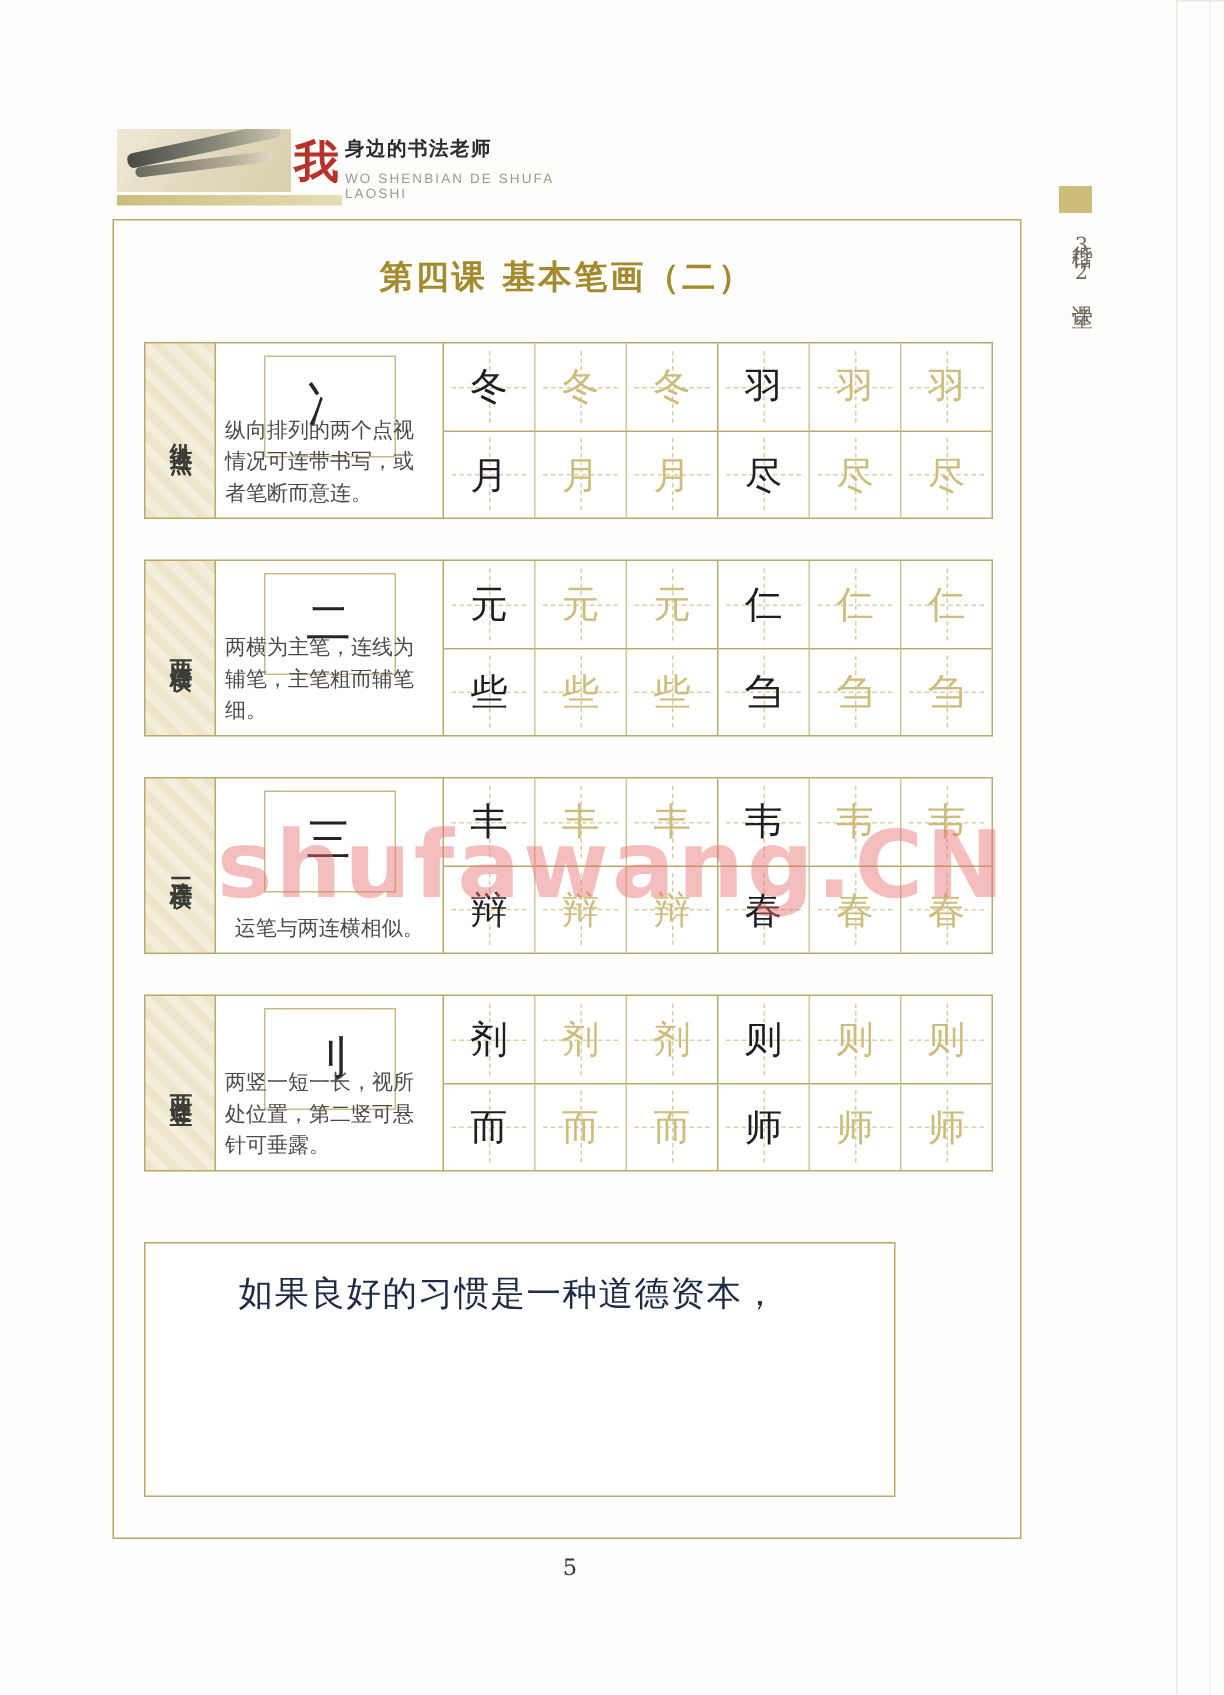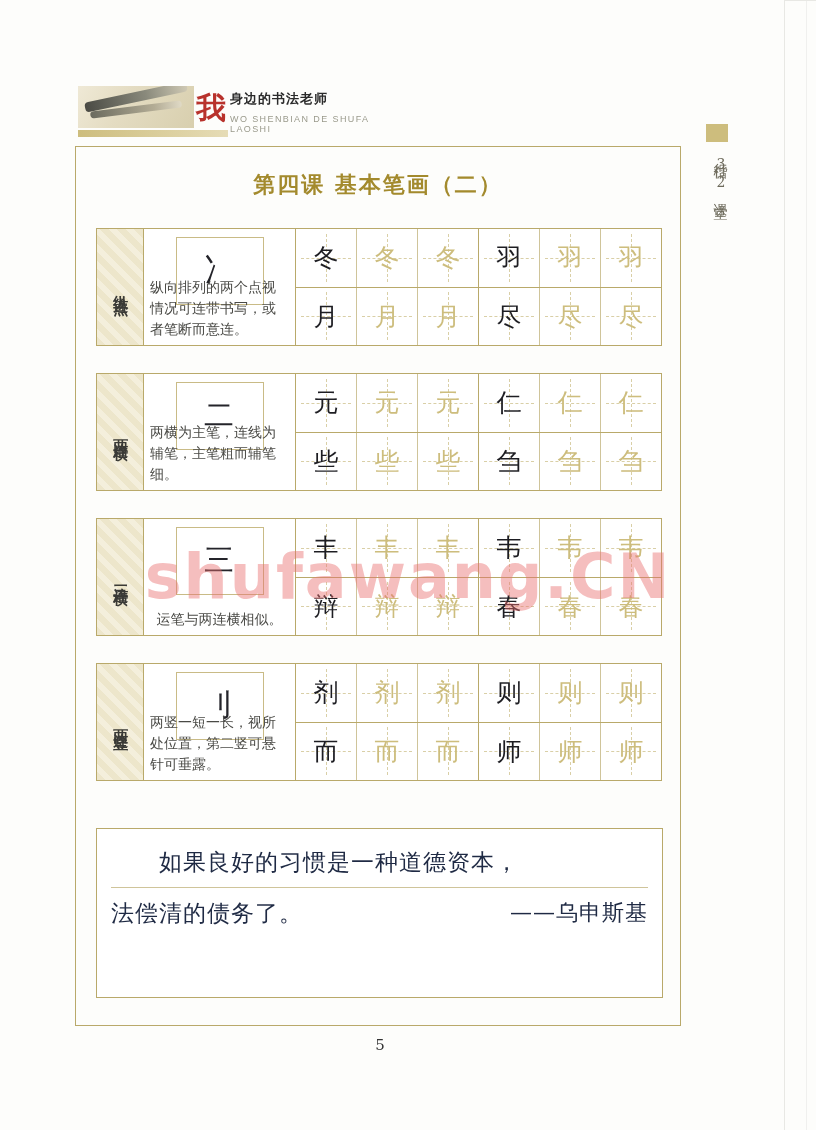--- a/index.html
+++ b/index.html
@@ -162,21 +162,21 @@
   .ch{
     position:relative;z-index:2;
     font-family:"DejaVu Serif", serif;
     font-size:25px;line-height:1;
   }
   .ch.dark{color:#1d1d22;}
   .ch.light{color:#cdbd7d;}
 
   
   .quote-box{
-    position:absolute;left:96px;top:828px;width:567px;height:170px;
+    position:absolute;left:96px;top:828px;width:501px;height:170px;
     border:1.6px solid #b9a96a;box-sizing:border-box;
     background:#fff;
     padding:8px 14px;
   }
   .qline{
     height:50px;border-bottom:1px solid #cfc49a;
     display:flex;align-items:center;
     font-family:"DejaVu Serif", serif;
     font-size:23px;color:#1f2a44;
     letter-spacing:1px;
@@ -432,22 +432,18 @@
           </div>
         <div class="cell">
             <span class="ch light">师</span>
           </div>
       </div>
     </div>
   </div>
 
   <div class="quote-box">
     <div class="qline l1">如果良好的习惯是一种道德资本，</div>
-    <div class="qline l3">
-      <span>法偿清的债务了。</span>
-      <span class="qsig">——乌申斯基</span>
-    </div>
   </div>
 
   <div class="watermark">shufawang.CN</div>
 
   <div class="page-num">5</div>
 </div>
 
 </body></html>

